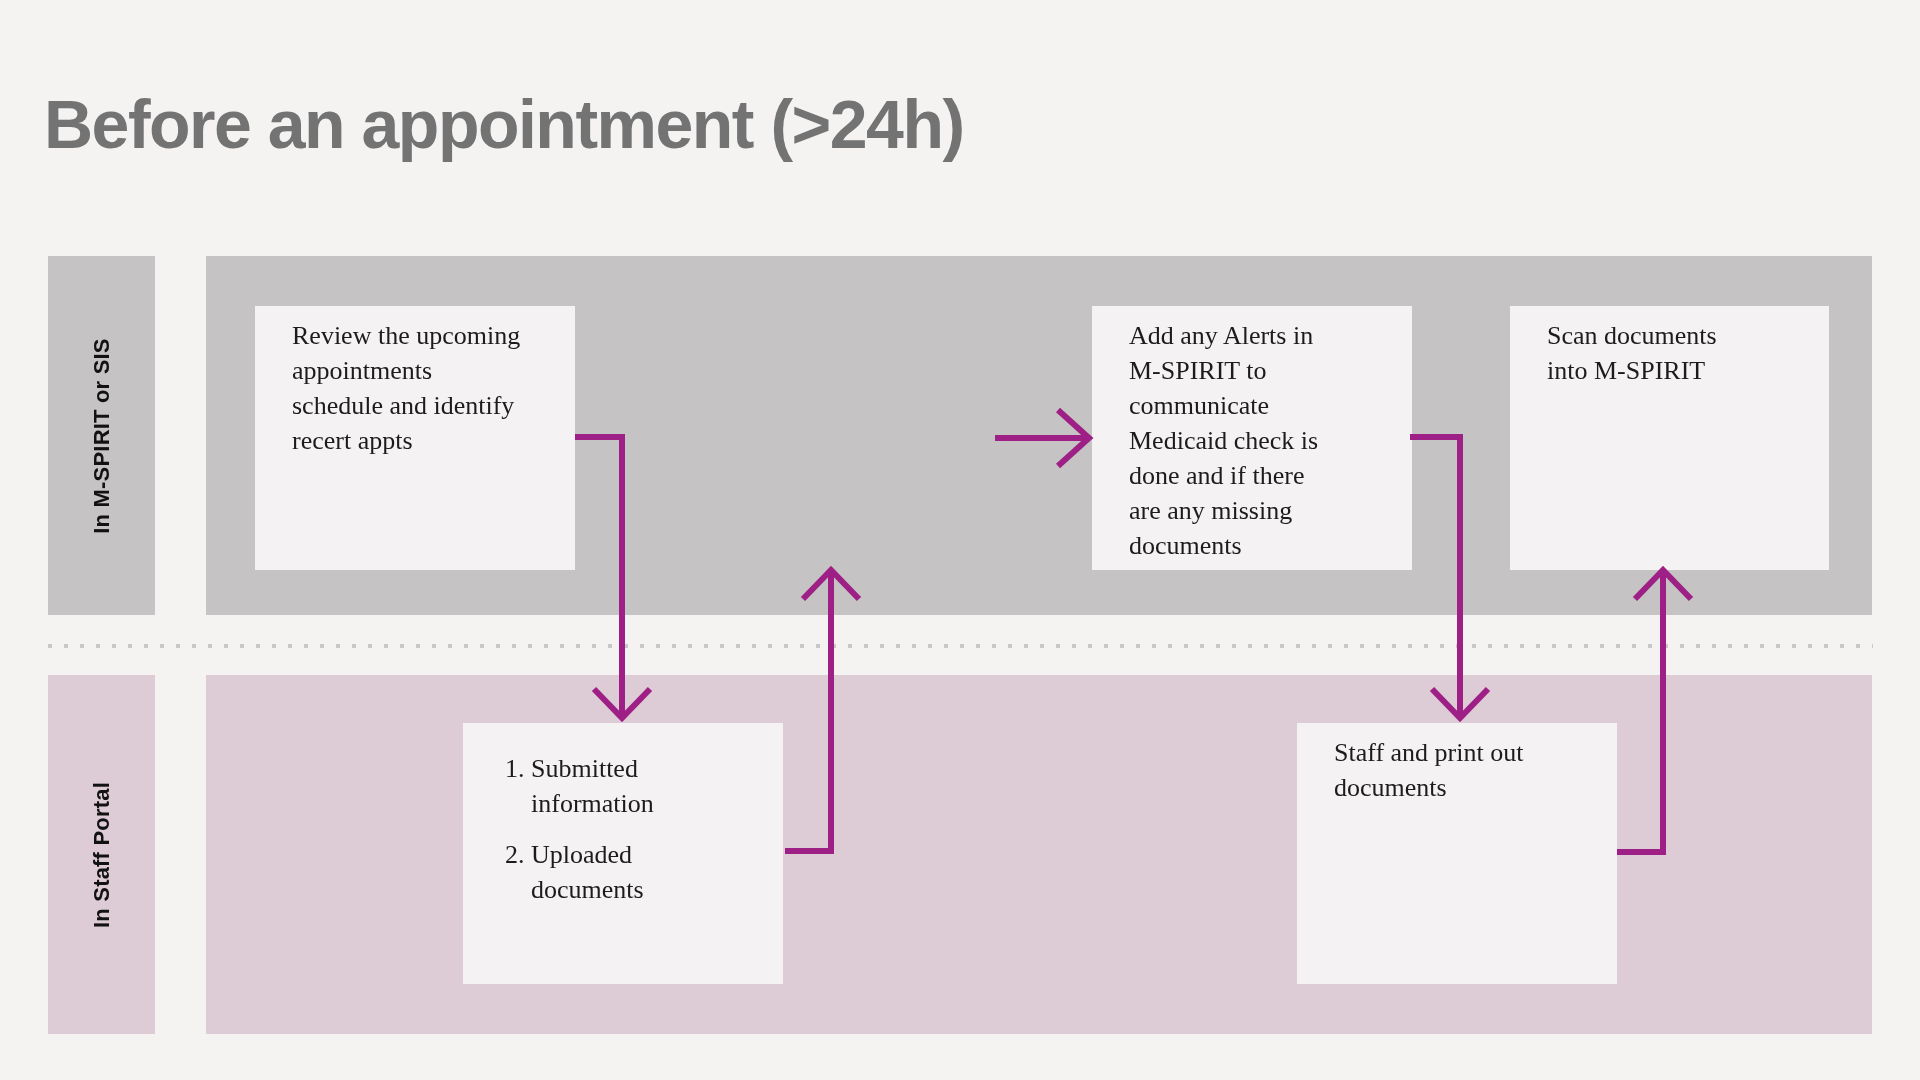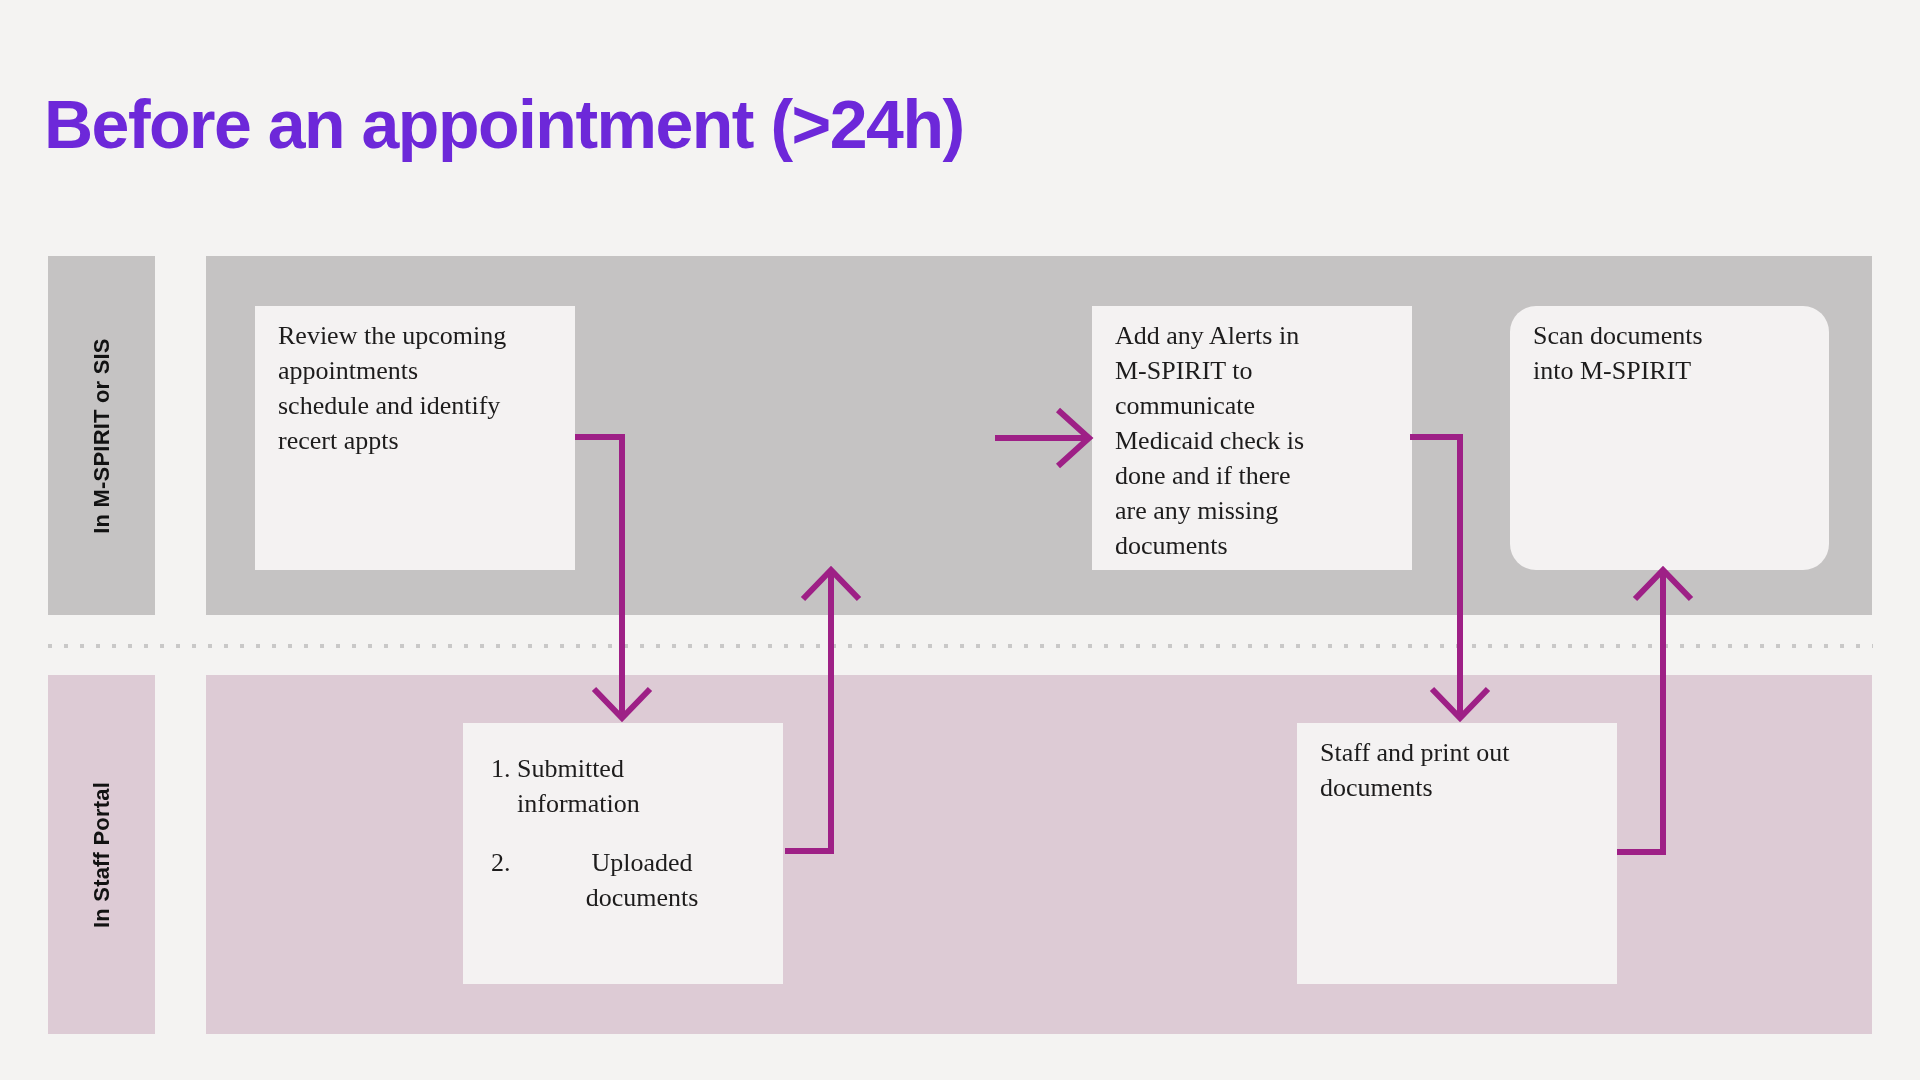--- a/index.html
+++ b/index.html
@@ -17,21 +17,21 @@
     position:relative;
     width:1920px;height:1080px;
     background:var(--page-bg);
     overflow:hidden;
     font-family:"Liberation Sans",sans-serif;
   }
   .title{
     position:absolute;left:44px;top:38px;
     font-size:68px;line-height:1.2;
     font-weight:900;letter-spacing:-1.5px;
-    color:#6d28d9;
+    color:#737373;
     font-family:"Liberation Sans",sans-serif;
   }
   .lane-label{
     position:absolute;width:107px;height:359px;
     display:flex;align-items:center;justify-content:center;
   }
   .lane-label.top{left:48px;top:256px;background:var(--lane-top);}
   .lane-label.bottom{left:48px;top:675px;background:var(--lane-bottom);}
   .lane-label .vtext{
     transform:rotate(-90deg);
@@ -46,38 +46,38 @@
   .lane-band.bottom{top:675px;background:var(--lane-bottom);}
   .divider{
     position:absolute;left:48px;top:644px;width:1825px;height:4px;
     background:repeating-linear-gradient(90deg,
       var(--divider-dots) 0 4px, transparent 4px 16px);
   }
   .node{
     position:absolute;
     background:var(--box-bg);
     box-sizing:border-box;
-    padding:12px 16px 0 23px;
+    padding:12px 16px 0 37px;
     font-family:"Liberation Serif","DejaVu Serif",serif;
     font-size:26px;line-height:35px;
     color:var(--text);
   }
   .node-text{white-space:pre-line;}
   .node-heading{white-space:pre-line;font-weight:bold;}
   .node ol{
     margin:16px 0 0 0;
     padding:0 0 0 31px;
     font:inherit;
   }
   .node ol li{white-space:pre-line;}
-  .node ol li + li{margin-top:24px;text-align:center;}
+  .node ol li + li{margin-top:16px;}
   .n1{left:255px;top:306px;width:320px;height:264px;}
   .n2{left:672px;top:306px;width:321px;height:264px;}
   .n3{left:1092px;top:306px;width:320px;height:264px;}
-  .n4{left:1510px;top:306px;width:319px;height:264px;border-radius:26px;}
+  .n4{left:1510px;top:306px;width:319px;height:264px;}
   .n5{left:463px;top:723px;width:320px;height:261px;}
   .n6{left:1297px;top:723px;width:320px;height:261px;}
   .arrows{
     position:absolute;left:0;top:0;width:1920px;height:1080px;
     pointer-events:none;
   }
   .arrows polyline{
     fill:none;
     stroke:var(--accent);
     stroke-width:6;

